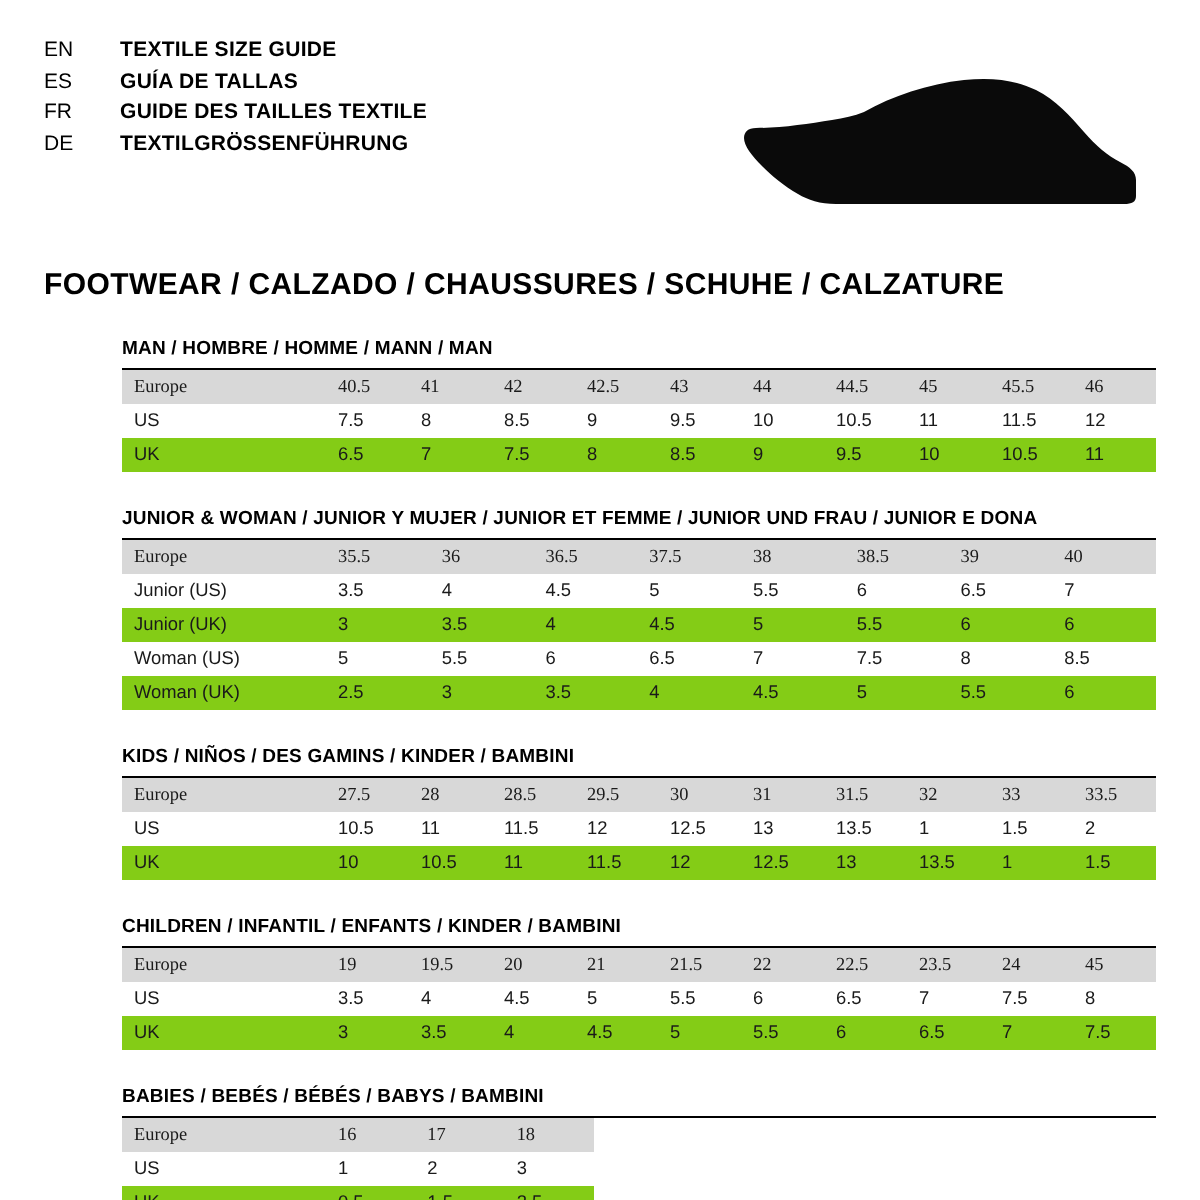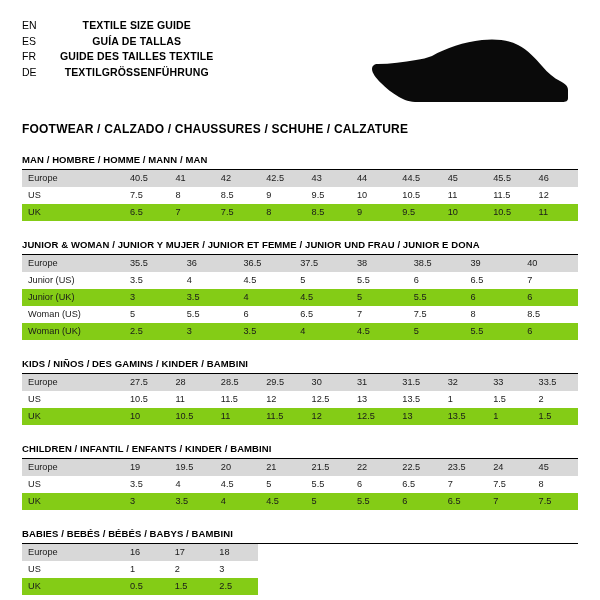--- a/index.html
+++ b/index.html
@@ -38,40 +38,40 @@
     vertical-align: top;
     white-space: nowrap;
   }
   .lang-code {
     width: 38px;
     font-weight: normal;
   }
   .lang-title {
     font-weight: bold;
     letter-spacing: 0.15px;
-    text-align: center;
   }
 
   .shoe-wrap {
     width: 196px;
     height: 78px;
     margin-right: 10px;
     margin-top: 14px;
   }
 
   .section-title {
-    font-size: 12px;
+    font-size: 15px;
     font-weight: bold;
     letter-spacing: 0.2px;
-    margin-top: 12px;
+    margin-top: 24px;
   }
 
   
   .group {
     margin-top: 18px;
+    margin-left: 39px;
   }
   .group-title {
     font-size: 9.5px;
     font-weight: bold;
     letter-spacing: 0.1px;
     padding-bottom: 4px;
     border-bottom: 1px solid #000000;
     margin-bottom: 0;
   }
   table.size {
@@ -82,20 +82,21 @@
   table.size td {
     font-size: 9.2px;
     line-height: 11px;
     padding: 3px 0 3px 6px;
     color: #1a1a1a;
     white-space: nowrap;
     overflow: hidden;
   }
   table.size tr.shaded td {
     background: #d8d8d8;
+    font-family: Liberation Serif, serif;
   }
   table.size tr.alt td {
     background: #84cc16;
   }
   table.size td.label {
     width: 96px;
   }
   table.size.babies td.label {
     width: 96px;
   }

